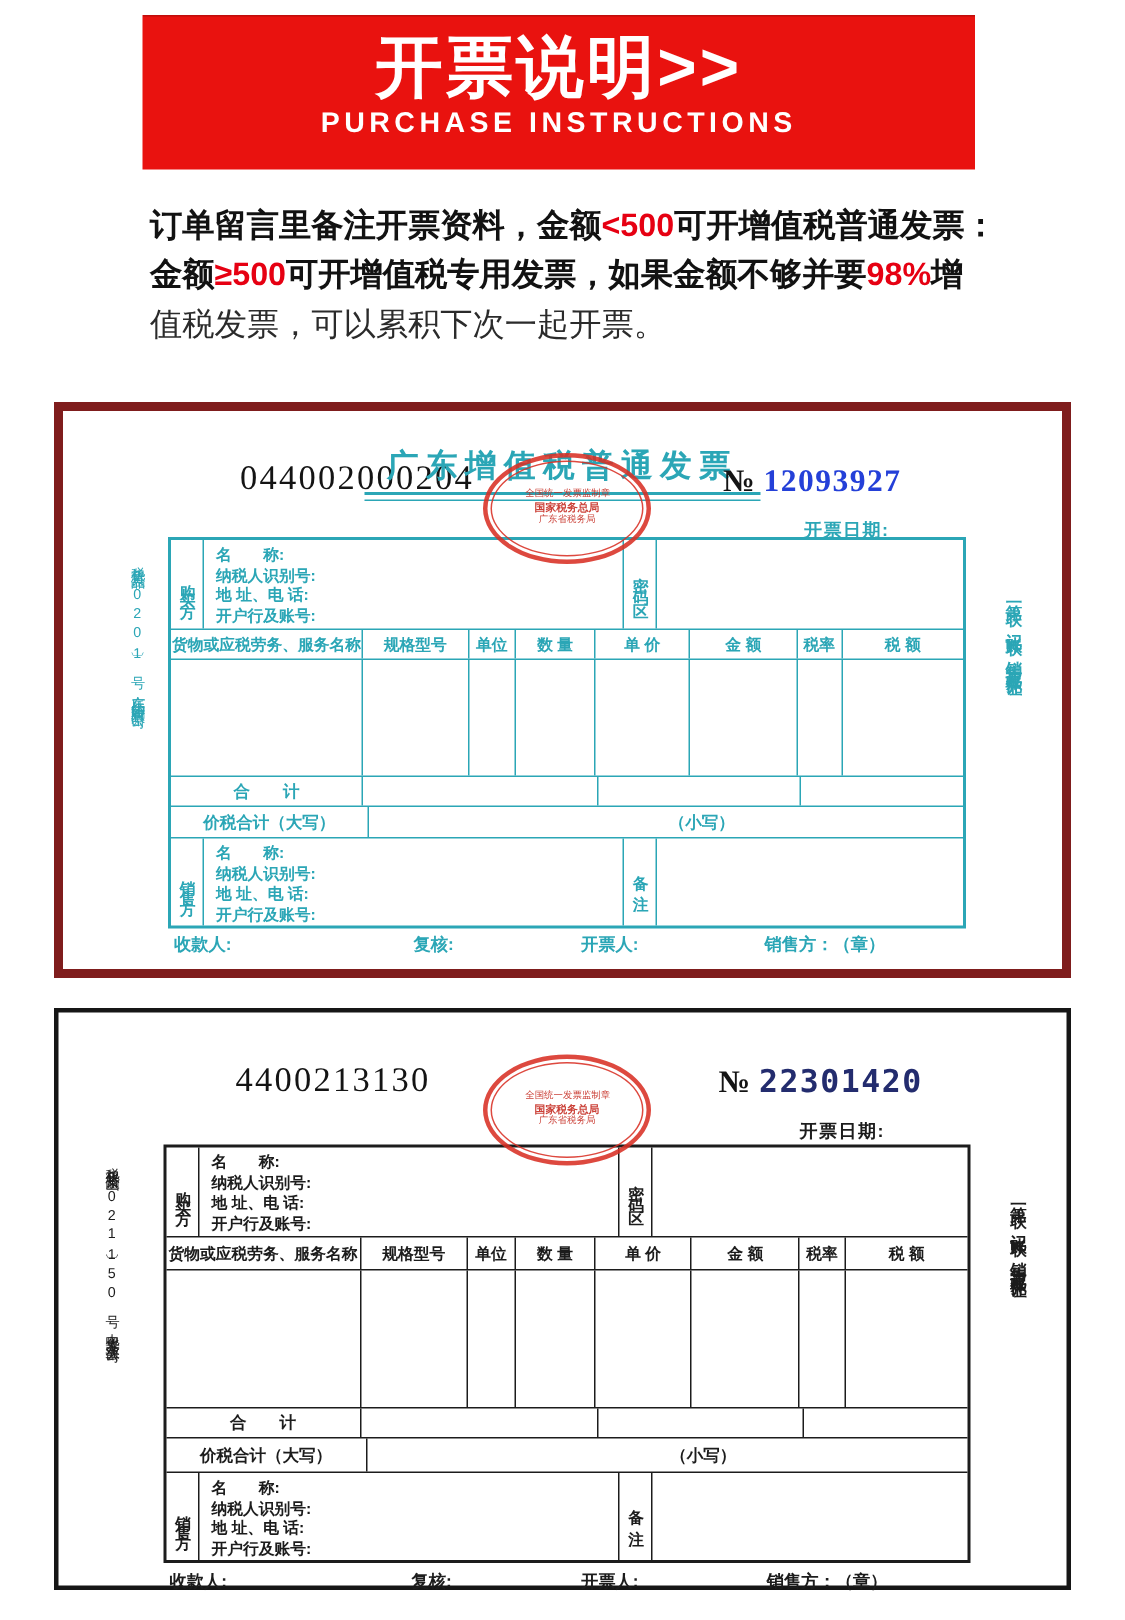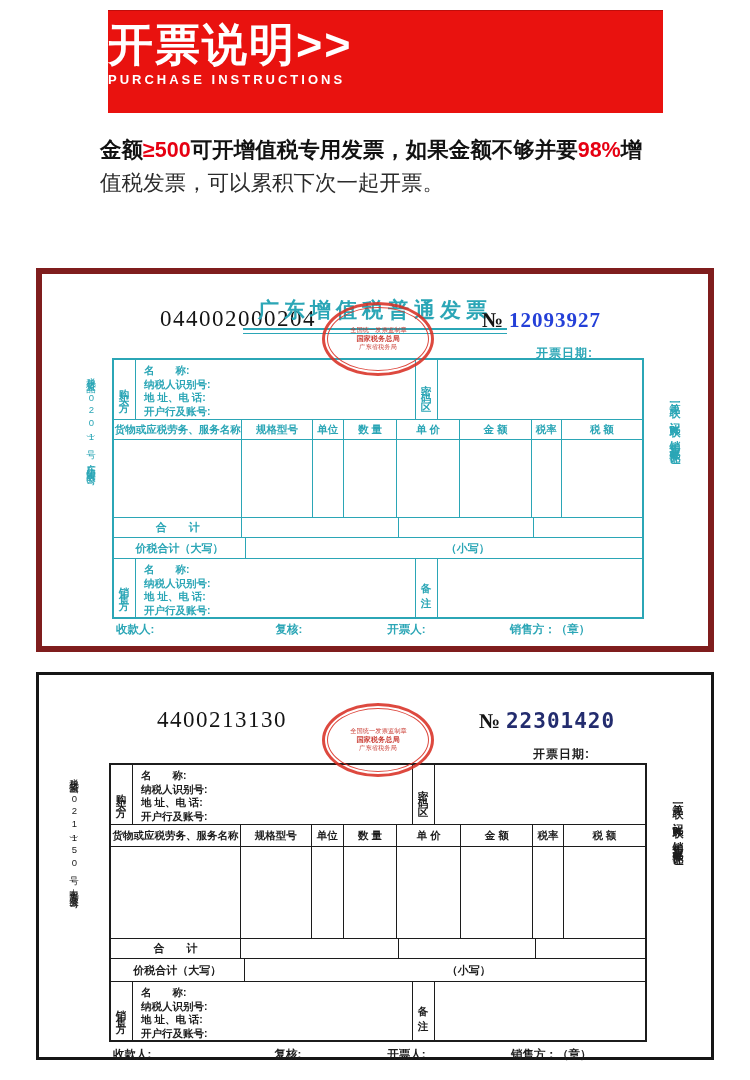--- a/index.html
+++ b/index.html
@@ -1,22 +1,22 @@
 <!DOCTYPE html>
 <html><head>
 <meta charset="utf-8">
 <style>
   html,body{margin:0;padding:0;background:#ffffff;}
   body{width:750px;height:1080px;position:relative;font-family:"Liberation Sans","DejaVu Sans",sans-serif;color:#111;}
 
   
-  .banner{position:absolute;left:108px;top:10px;width:555px;height:103px;background:#e9120f;
-          color:#fff;box-shadow:0 1px 0 #c00d0b inset;}
+  .banner{position:absolute;left:95px;top:10px;width:555px;height:103px;background:#e9120f;
+          color:#fff;text-align:center;box-shadow:0 1px 0 #c00d0b inset;}
   .banner-title{font-size:45px;font-weight:bold;letter-spacing:2px;margin-top:10px;line-height:50px;}
-  .banner-sub{font-size:13px;letter-spacing:3px;margin-top:2px;font-weight:bold;}
+  .banner-sub{font-size:19px;letter-spacing:3px;margin-top:2px;font-weight:bold;}
 
   
   .notice{position:absolute;left:100px;top:134px;width:562px;font-size:21.5px;line-height:33px;color:#121212;}
   .notice .nl{white-space:nowrap;}
   .b{font-weight:bold;}
   .red{color:#e60012;}
   .nl3{color:#2b2b2b;font-weight:normal;}
 
   
   .sheet{position:absolute;left:36px;width:678px;background:#fff;box-sizing:border-box;}
@@ -96,20 +96,21 @@
 </style>
 </head>
 <body>
 
 <div class="banner" style="background: rgb(233, 18, 15);">
   <div class="banner-title">开票说明&gt;&gt;</div>
   <div class="banner-sub">PURCHASE INSTRUCTIONS</div>
 </div>
 
 <div class="notice">
+  <div class="nl"><span class="b">订单留言里备注开票资料，金额</span><span class="b red" style="color: rgb(230, 0, 18);">&lt;500</span><span class="b">可开增值税普通发票：</span></div>
   <div class="nl"><span class="b">金额</span><span class="b red" style="color: rgb(230, 0, 18);">≥500</span><span class="b">可开增值税专用发票，如果金额不够并要</span><span class="b red" style="color: rgb(230, 0, 18);">98%</span><span class="b">增</span></div>
   <div class="nl3">值税发票，可以累积下次一起开票。</div>
 </div>
 
 <div class="sheet" id="inv1" style="--theme: #2ba6b6; --num: #2440d8;">
   <div class="serial">044002000204</div>
   <div class="title-wrap">
     <div class="title">广东增值税普通发票</div>
     <div class="rule"></div>
     

